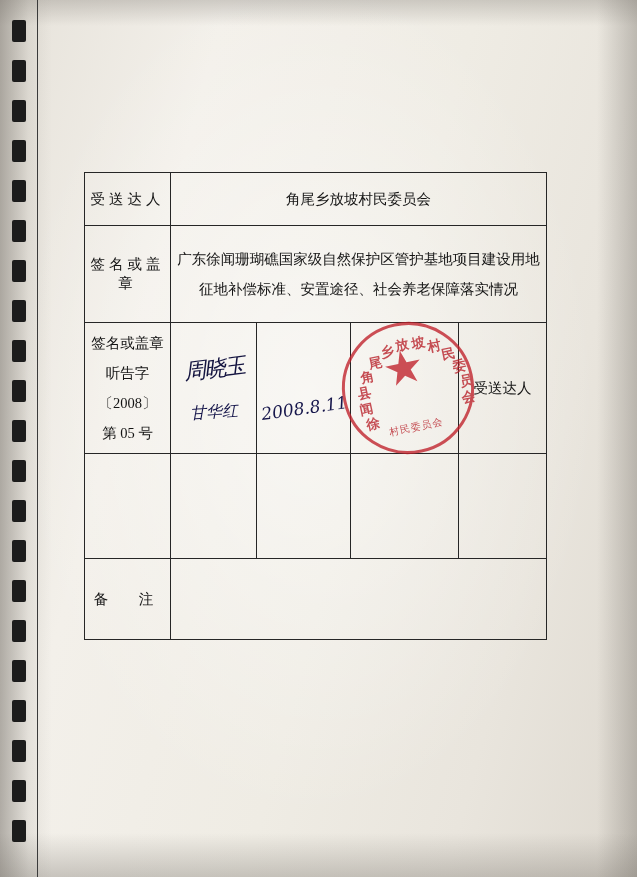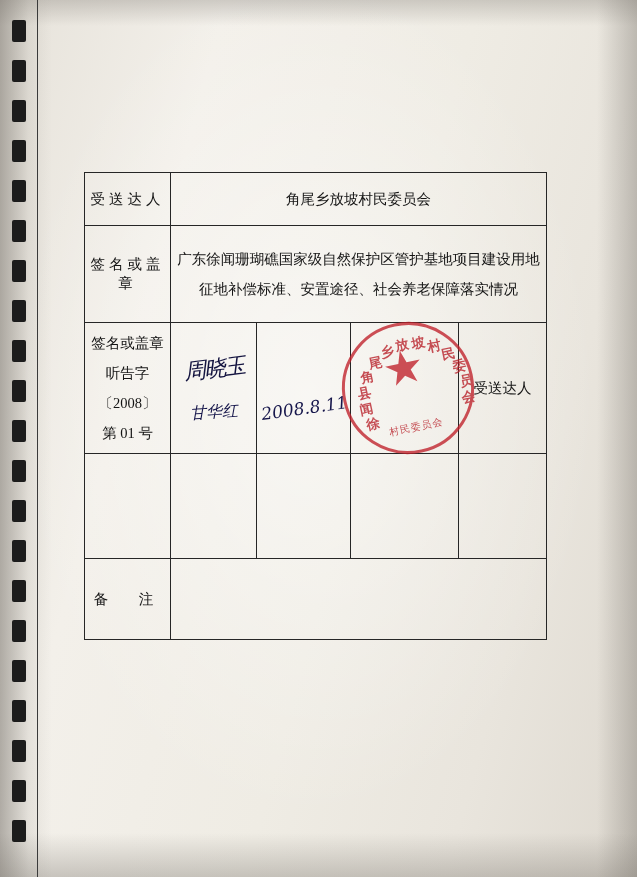--- a/index.html
+++ b/index.html
@@ -281,21 +281,21 @@
         </tr>
         <tr class="row-matter">
           <td class="lbl">签名或盖章</td>
           <td colspan="4" class="matter-text">广东徐闻珊瑚礁国家级自然保护区管护基地项目建设用地征地补偿标准、安置途径、社会养老保障落实情况</td>
         </tr>
         <tr class="row-main">
           <td class="doc-no">
             <div>签名或盖章</div>
             <div>听告字</div>
             <div>〔2008〕</div>
-            <div>第 01 号</div>
+            <div>第 05 号</div>
           </td>
           <td class="sig-cell">
             <div class="sign-a">周晓玉</div>
             <div class="sign-b">甘华红</div>
           </td>
           <td>
             <div class="date-hand">2008.8.11</div>
           </td>
           <td class="sig-cell">
             <div class="seal">

